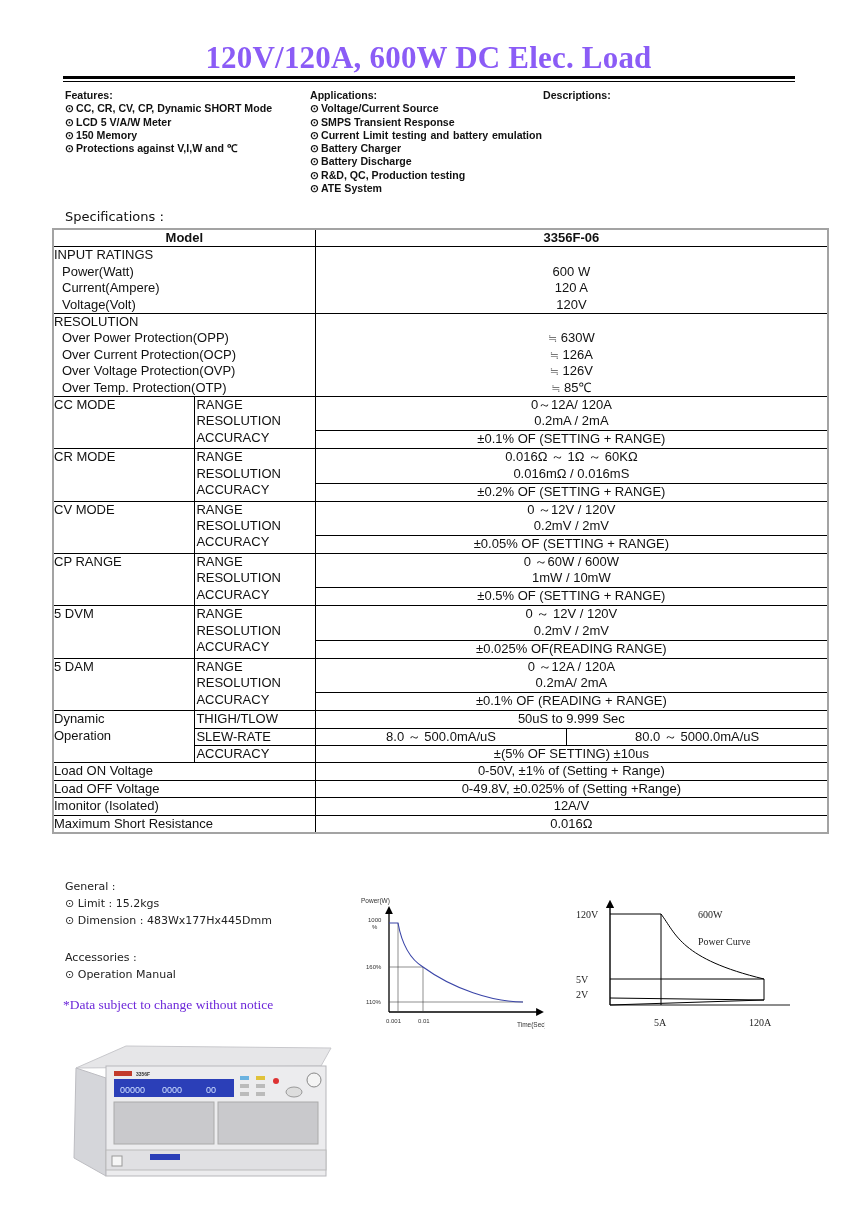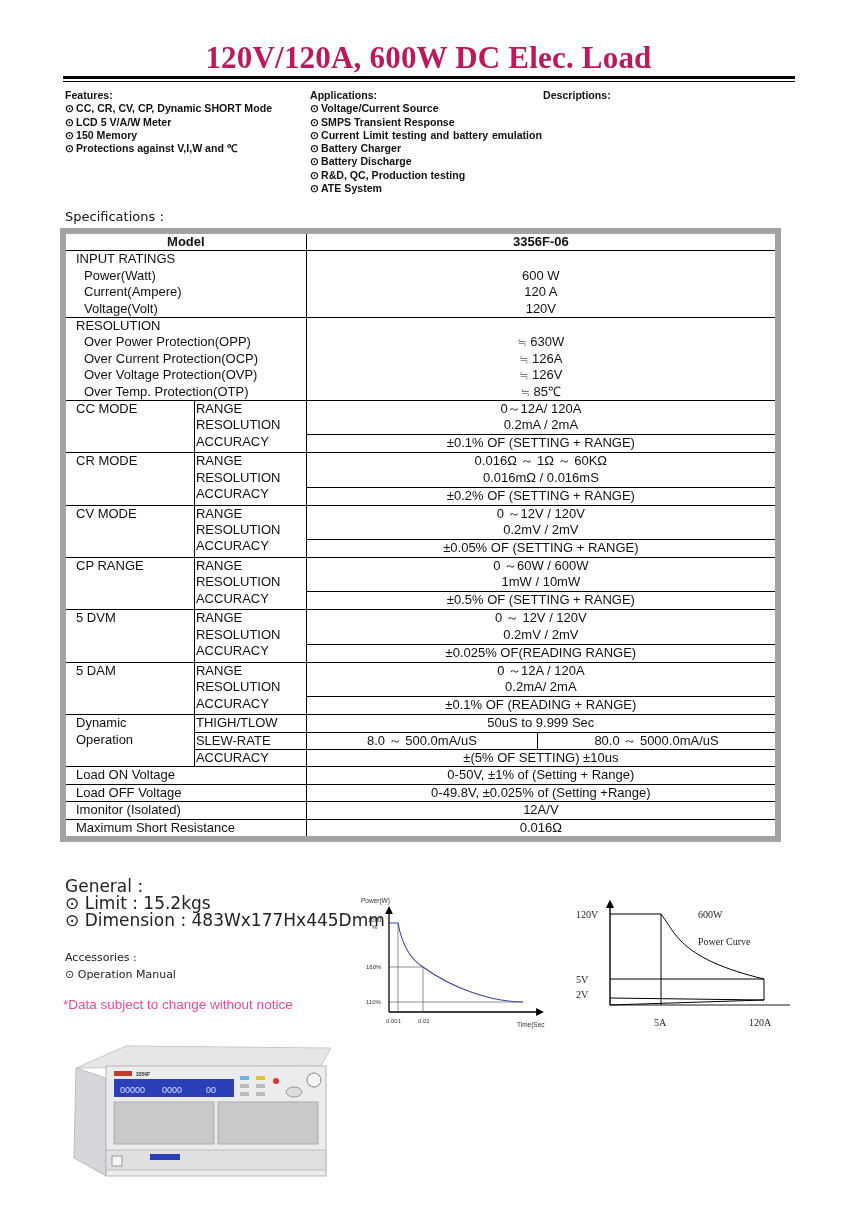--- a/index.html
+++ b/index.html
@@ -1,41 +1,41 @@
 <!DOCTYPE html>
 <html><head>
 <meta charset="utf-8">
 <style>
   html, body { margin:0; padding:0; background:#ffffff; }
   body { width:857px; height:1213px; position:relative; overflow:hidden; font-family:"Liberation Sans", sans-serif; color:#111; }
   .abs { position:absolute; }
-  #title { left:0; width:857px; top:40px; text-align:center; font-family:"Liberation Serif", serif; font-weight:bold; font-size:31px; letter-spacing:0.2px; color:#be185d; }
+  #title { left:0; width:857px; top:40px; text-align:center; font-family:"Liberation Serif", serif; font-weight:bold; font-size:31px; letter-spacing:0.2px; color:#8b5cf6; }
   #rule1 { left:63px; width:732px; top:76px; height:3px; background:#000; }
   #rule2 { left:63px; width:732px; top:81px; height:1px; background:#000; }
   .col { font-size:10.6px; font-weight:bold; line-height:13.3px; font-family:"Liberation Sans", sans-serif; }
   .col .hd { font-weight:bold; }
   .col .li { white-space:nowrap; }
   #features { left:65px; top:89px; width:240px; }
   #apps { left:310px; top:89px; width:230px; }
   #apps .wrap { white-space:normal; text-align:justify; text-align-last:justify; }
   #desc { left:543px; top:89px; width:247px; }
   #desc p { margin:0; text-align:justify; }
   .bul { display:inline-block; width:11px; }
   #spec-label { left:65px; top:208px; font-family:"DejaVu Sans", sans-serif; font-size:13px; }
-  table#spec { position:absolute; left:60px; top:228px; width:721px; border-collapse:collapse; font-size:13px; line-height:16.4px; border:6px solid #a3a3a3; }
+  table#spec { position:absolute; left:52px; top:228px; width:777px; border-collapse:collapse; font-size:13px; line-height:16.4px; border:2px solid #a3a3a3; }
   #spec td { border:1px solid #000; padding:0; vertical-align:top; }
   #spec td.c { text-align:center; }
   #spec .hdr td { font-weight:bold; text-align:center; height:16px; border-bottom:1px solid #000; }
-  #spec .pad { padding-left:10px; }
+  #spec .pad { }
   #spec .pad2 { padding-left:18px; }
   #spec .mid { padding-left:1px; }
   .line { display:block; height:16.4px; white-space:nowrap; }
-  #general { left:65px; top:878px; font-family:"DejaVu Sans", sans-serif; font-size:17px; line-height:17px; color:#222; }
+  #general { left:65px; top:878px; font-family:"DejaVu Sans", sans-serif; font-size:11px; line-height:17px; color:#222; }
   #accessories { left:65px; top:949px; font-family:"DejaVu Sans", sans-serif; font-size:11px; line-height:17px; color:#222; }
-  #notice { left:63px; top:997px; font-family:Liberation Sans, sans-serif; font-size:13.5px; color:#ec4899; }
+  #notice { left:63px; top:997px; font-family:Liberation Serif, serif; font-size:13.5px; color:#6d28d9; }
   svg text { font-family:"Liberation Sans", sans-serif; }
   .serif { font-family:"Liberation Serif", serif !important; }
   #device { left:66px; top:1038px; }
 </style>
 </head>
 <body>
 
 <div class="abs" id="title">120V/120A, 600W DC Elec. Load</div>
 <div class="abs" id="rule1"></div>
 <div class="abs" id="rule2"></div>

